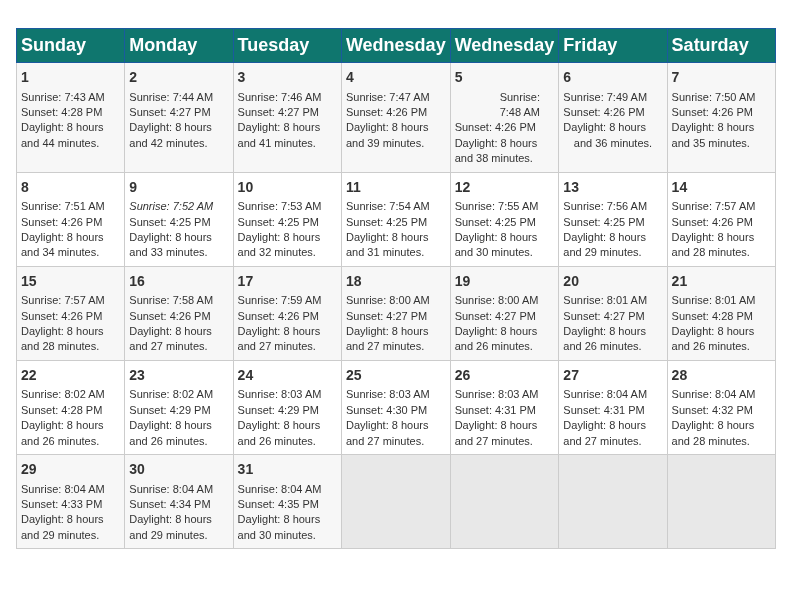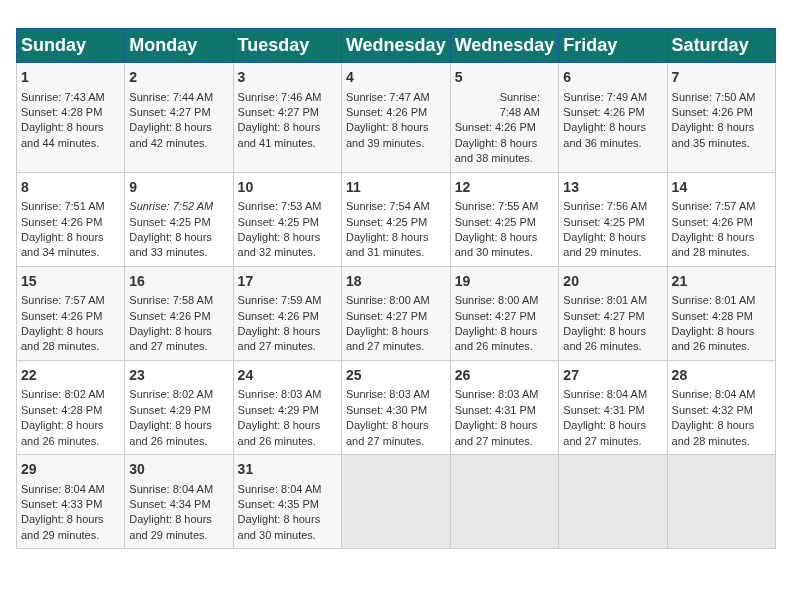--- a/index.html
+++ b/index.html
@@ -137,21 +137,21 @@
           <span style="display: block; margin-left: 45px;">Sunrise: 7:48 AM</span>
           <span style="display: block;">Sunset: 4:26 PM</span>
           <span style="display: block;">Daylight: 8 hours</span>
           <span style="display: block;">and 38 minutes.</span>
         </td>
         <td>
           <span class="day-num">6</span>
           <span style="display: block;">Sunrise: 7:49 AM</span>
           <span style="display: block;">Sunset: 4:26 PM</span>
           <span style="display: block;">Daylight: 8 hours</span>
-          <span style="display: block;">and 36 minutes.</span>
+          <span style="display: block; text-align: center;">and 36 minutes.</span>
         </td>
         <td>
           <span class="day-num">7</span>
           <span style="display: block;">Sunrise: 7:50 AM</span>
           <span style="display: block;">Sunset: 4:26 PM</span>
           <span style="display: block;">Daylight: 8 hours</span>
           <span style="display: block;">and 35 minutes.</span>
         </td>
       </tr>
       <tr>

